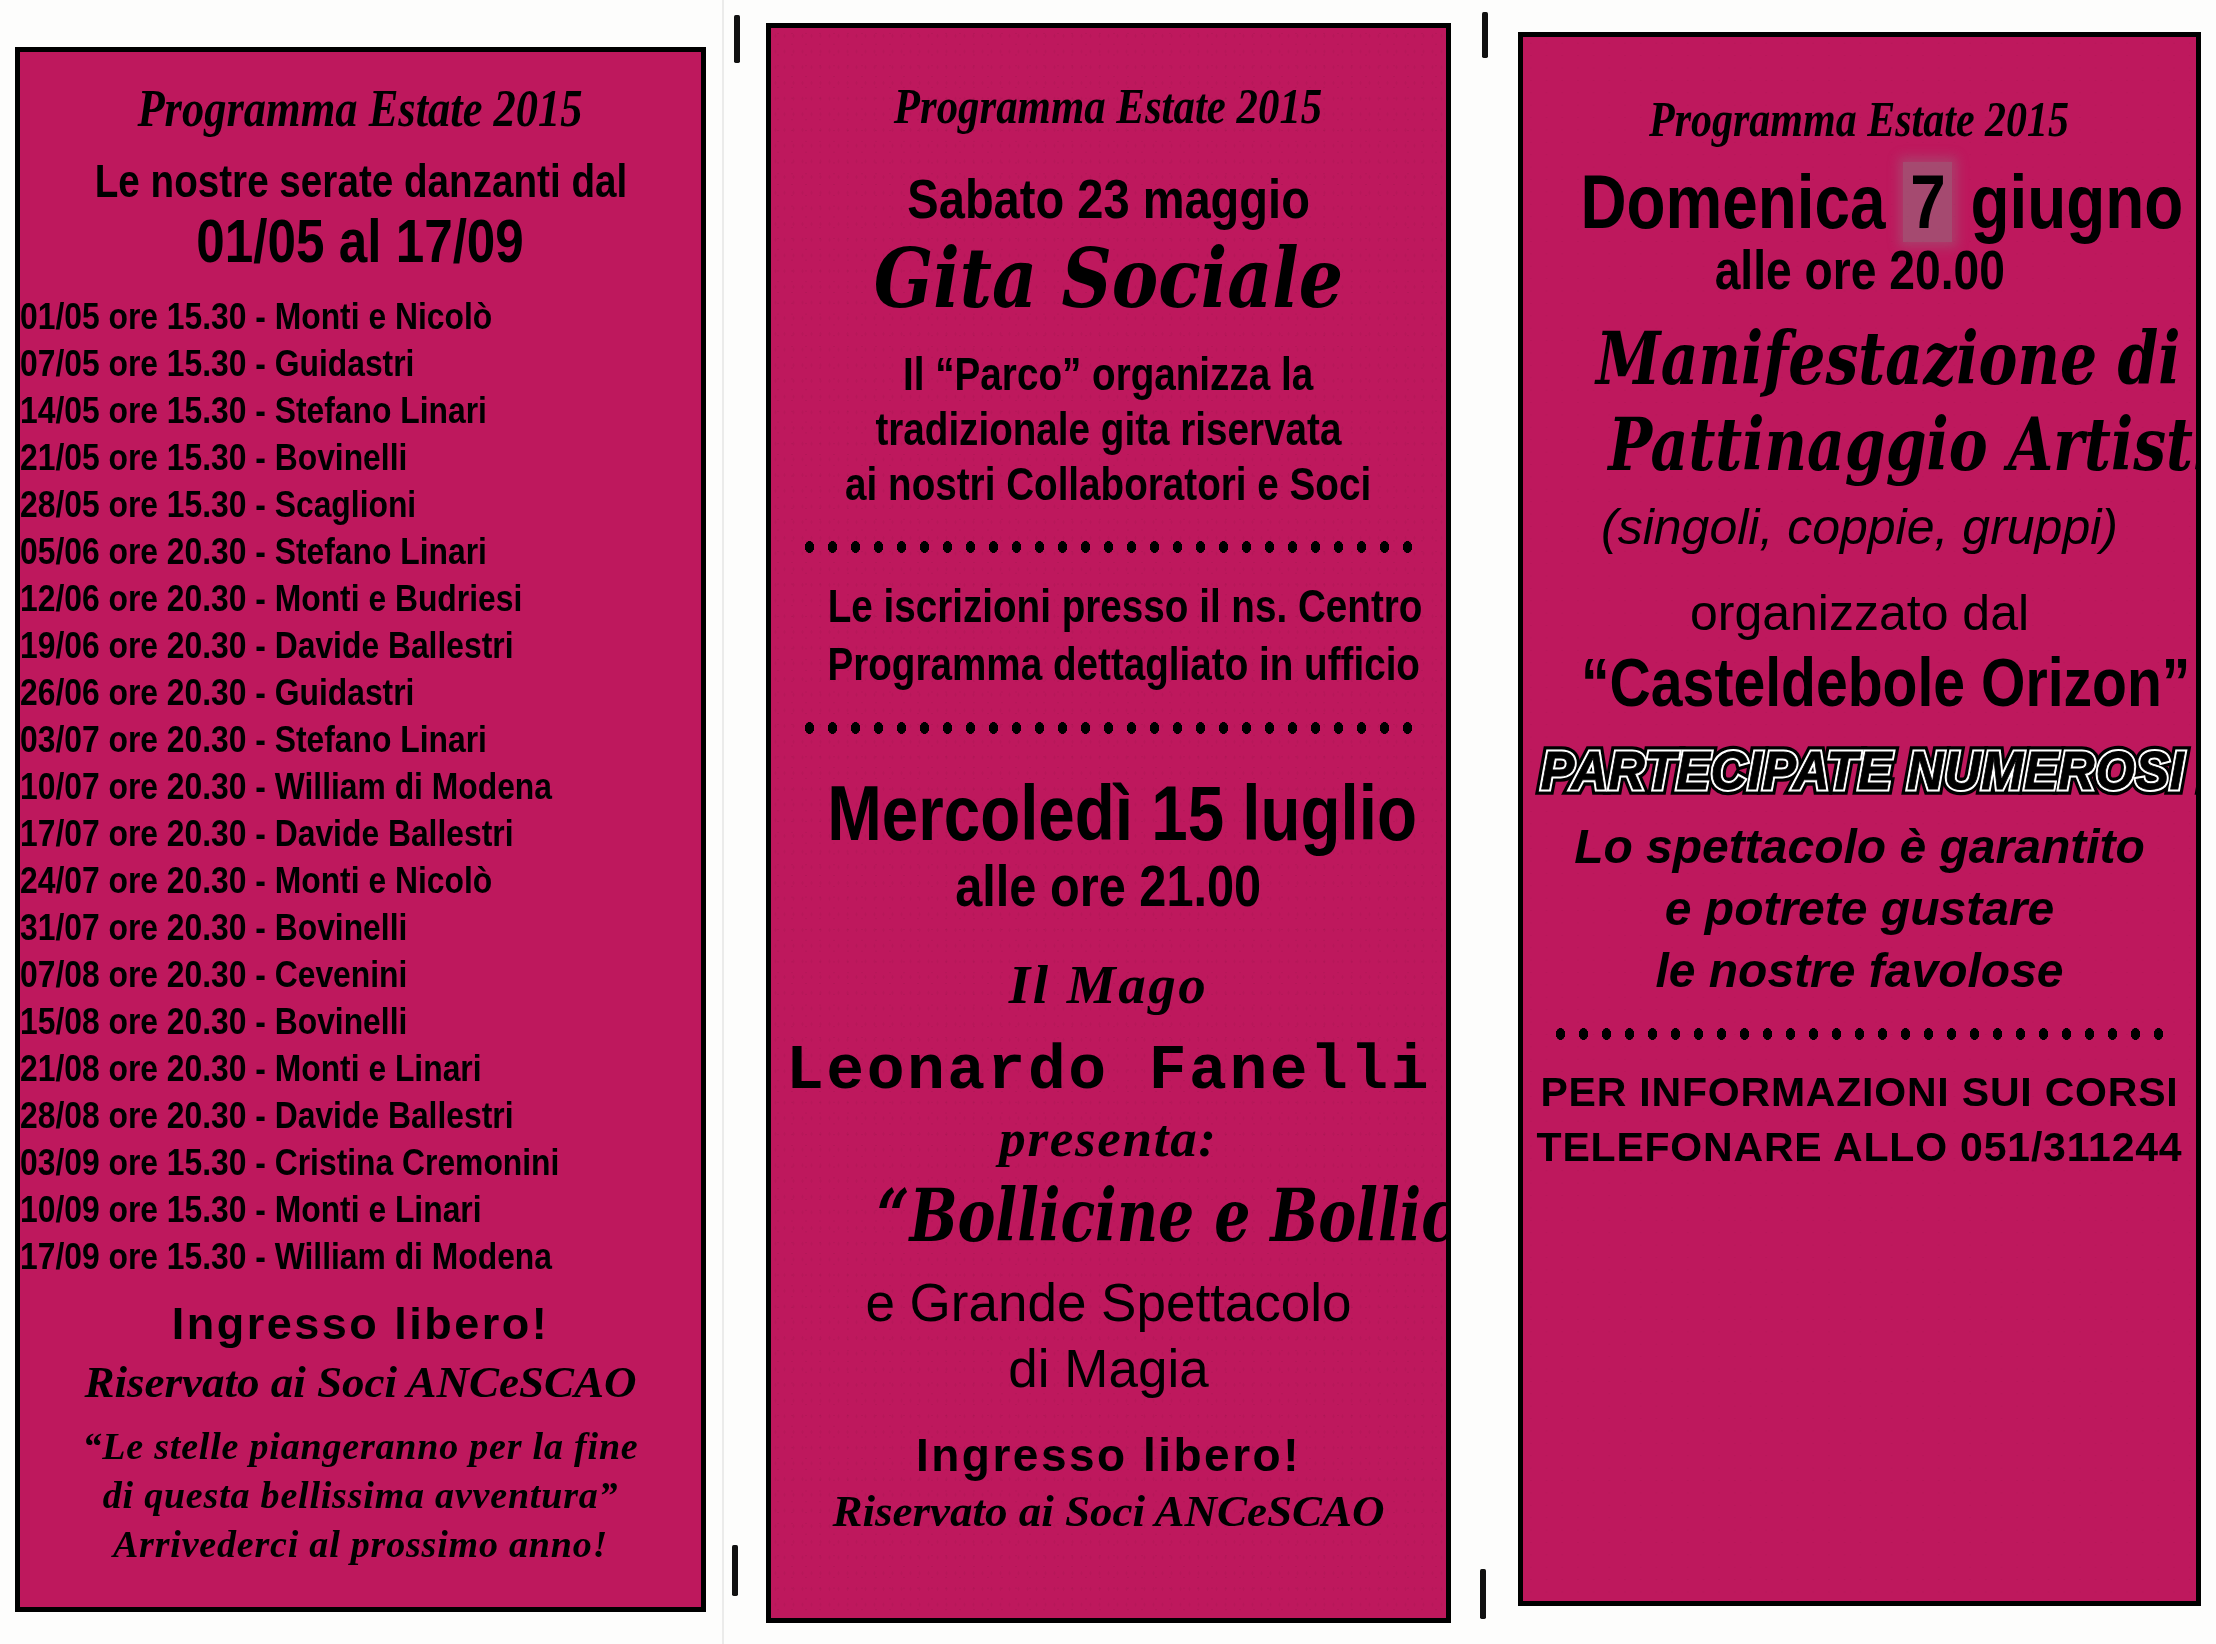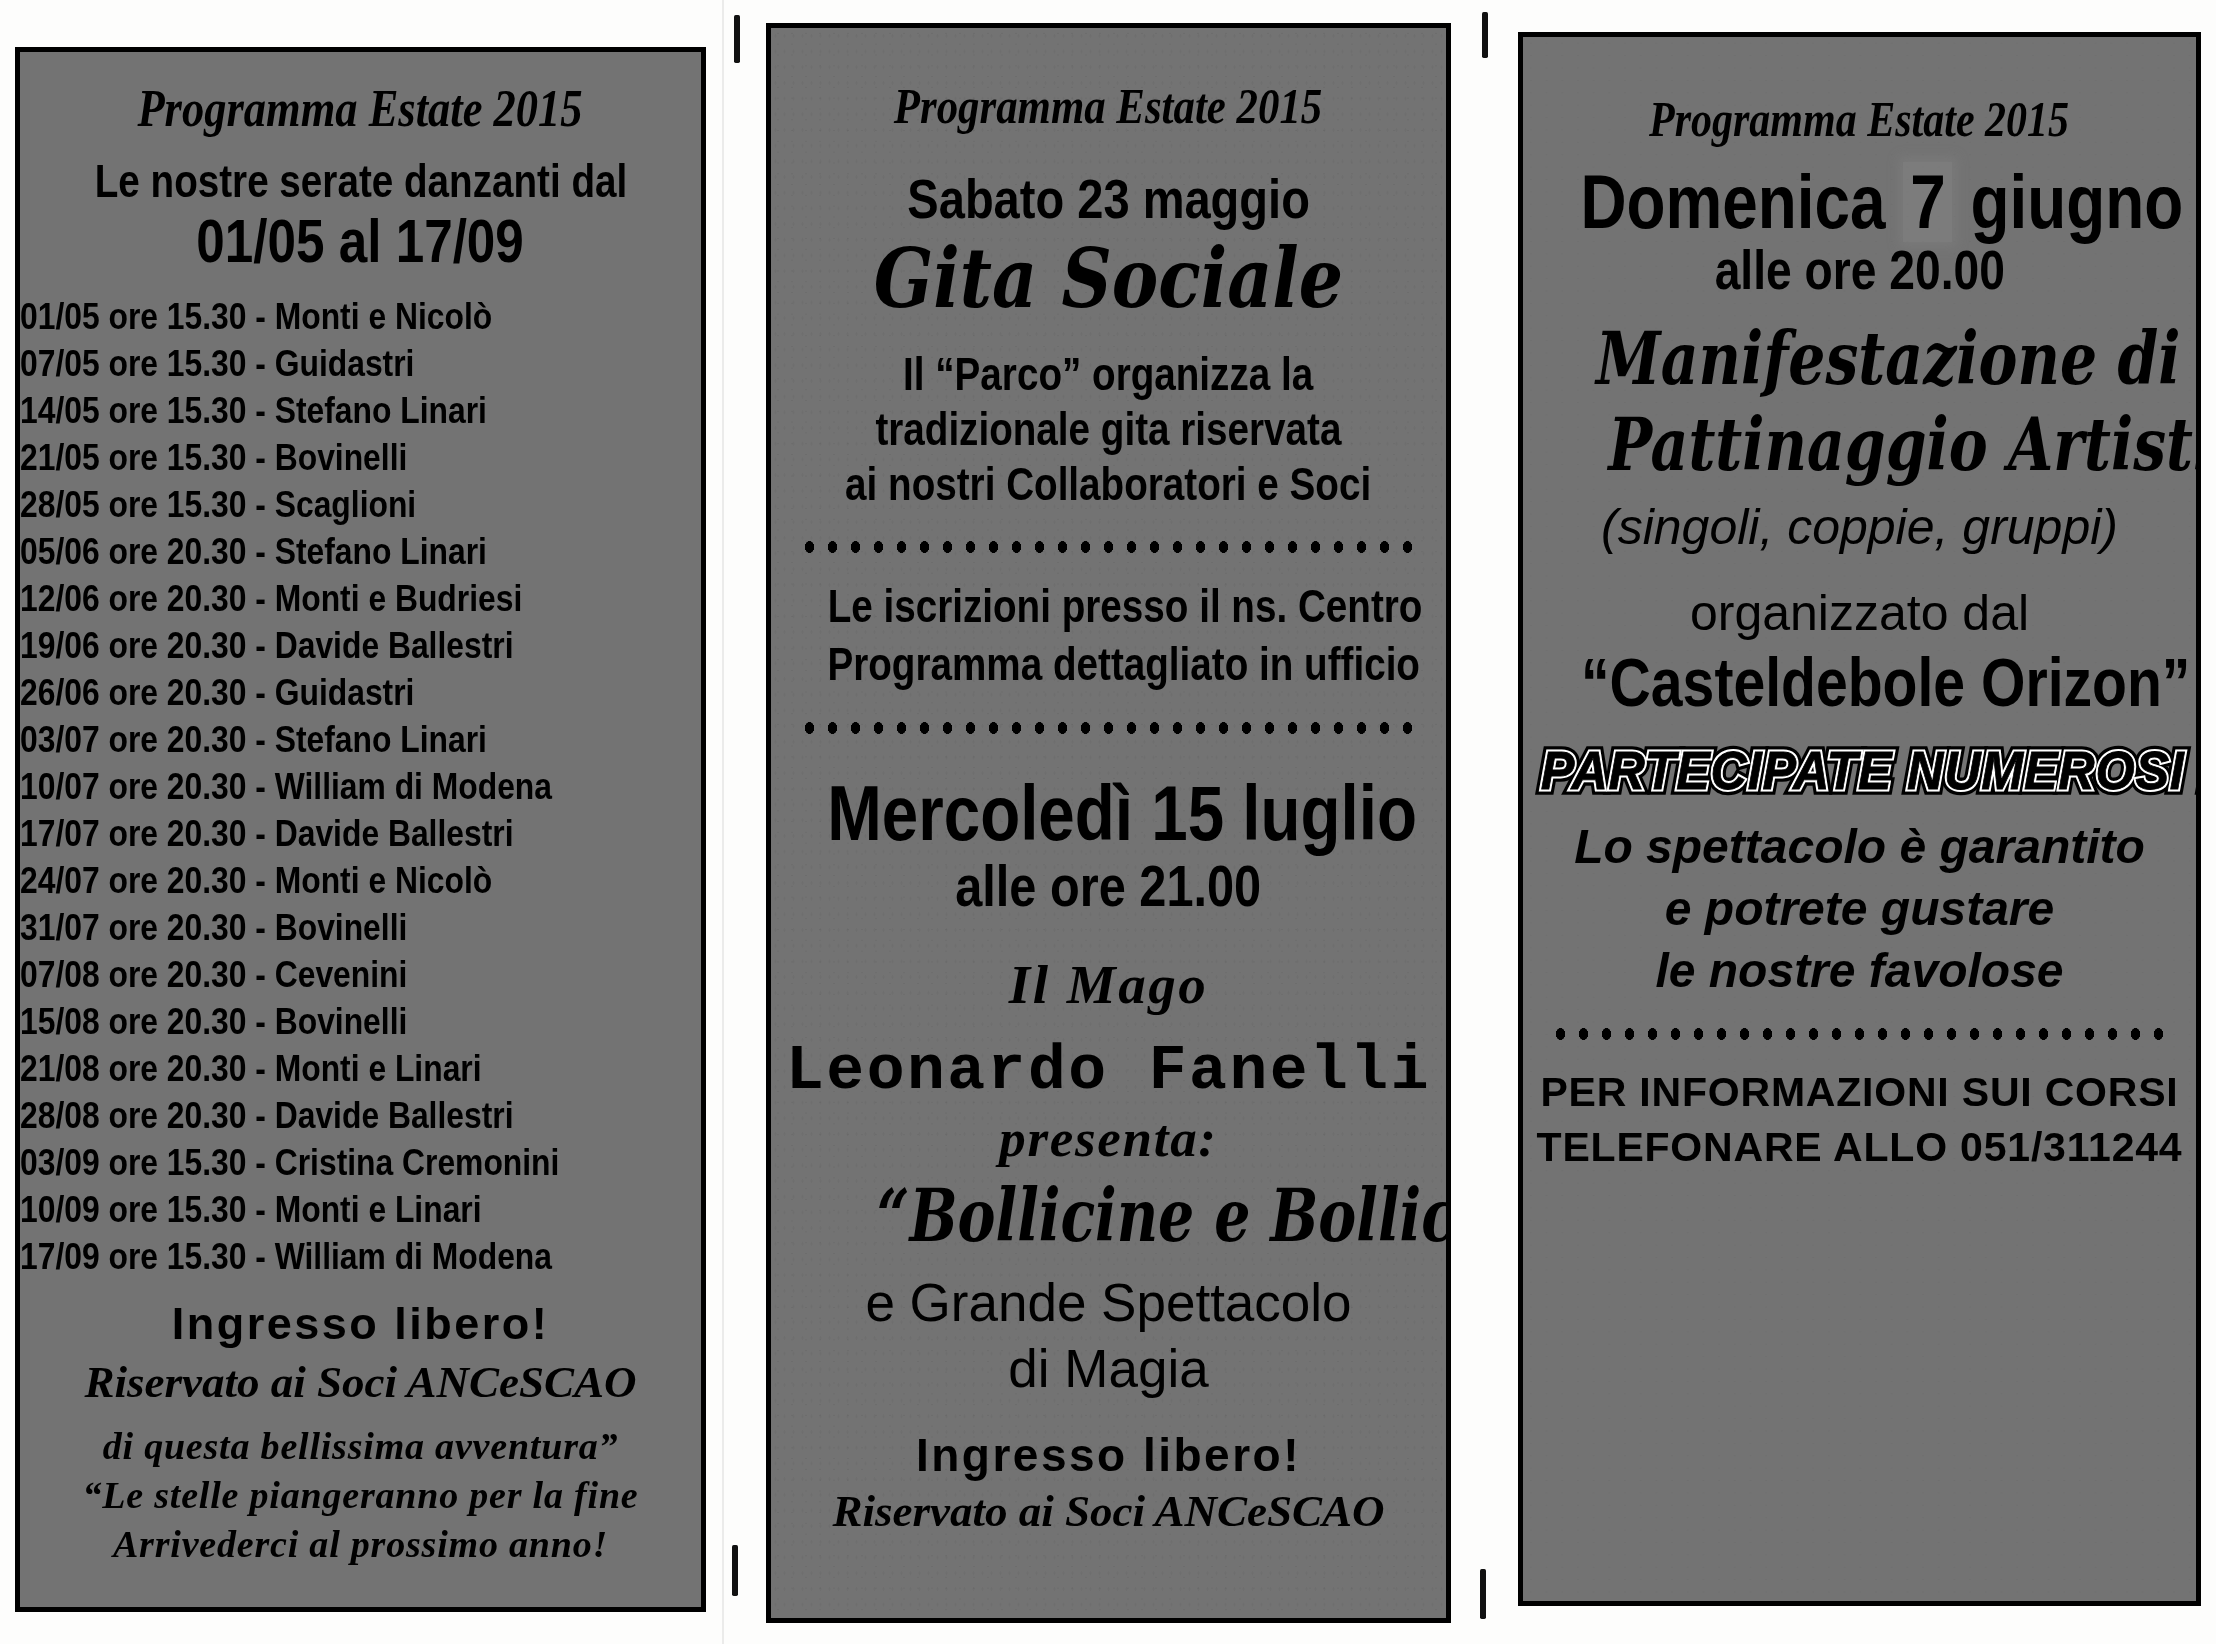--- a/index.html
+++ b/index.html
@@ -1,18 +1,18 @@
 <!DOCTYPE html>
 <html style="font-size:13.3px"><head>
 <meta charset="utf-8">
 <style>
   html,body{margin:0;padding:0;background:#f7f7f5;}
   #canvas{position:relative;width:2216px;height:1644px;background:#fdfdfc;overflow:hidden;
           font-family:"Liberation Sans",sans-serif;color:#000;}
-  .panel{position:absolute;background:#737373;border:5.8px solid #000;box-sizing:border-box;
+  .panel{position:absolute;background:#be185d;border:5.8px solid #000;box-sizing:border-box;
          text-align:center;overflow:hidden;}
   #panel-left  {left:15px;  top:47px; width:691px; height:1565px;}
   #panel-middle{left:766px; top:23px; width:685px; height:1600px;
     background-image:radial-gradient(rgba(0,0,0,.055) 0.8px,transparent 1.3px),
                      radial-gradient(rgba(0,0,0,.04) 0.8px,transparent 1.3px);
     background-size:14px 10.8px,9px 15.7px;}
   #panel-right {left:1518px;top:31.5px; width:683px; height:1574px;
     background-image:radial-gradient(rgba(0,0,0,.03) 0.8px,transparent 1.3px);
     background-size:15.7px 12.4px;}
 
@@ -130,22 +130,22 @@
         <div class="sched-row">15/08 ore 20.30 - Bovinelli</div>
         <div class="sched-row">21/08 ore 20.30 - Monti e Linari</div>
         <div class="sched-row">28/08 ore 20.30 - Davide Ballestri</div>
         <div class="sched-row">03/09 ore 15.30 - Cristina Cremonini</div>
         <div class="sched-row">10/09 ore 15.30 - Monti e Linari</div>
         <div class="sched-row">17/09 ore 15.30 - William di Modena</div>
       </div>
     <div class="l-ingresso">Ingresso libero!</div>
     <div class="l-riservato">Riservato ai Soci ANCeSCAO</div>
     <div class="l-quote">
+      <div>“Le stelle piangeranno per la fine</div>
       <div>di questa bellissima avventura”</div>
-      <div>“Le stelle piangeranno per la fine</div>
       <div>Arrivederci al prossimo anno!</div>
     </div>
   </div>
 
   <div class="panel" id="panel-middle">
     <div class="serif-title panel-title">
       <span class="cond">Programma Estate 2015</span>
     </div>
     <div class="m-date">
       <span class="cond">Sabato 23 maggio</span>

